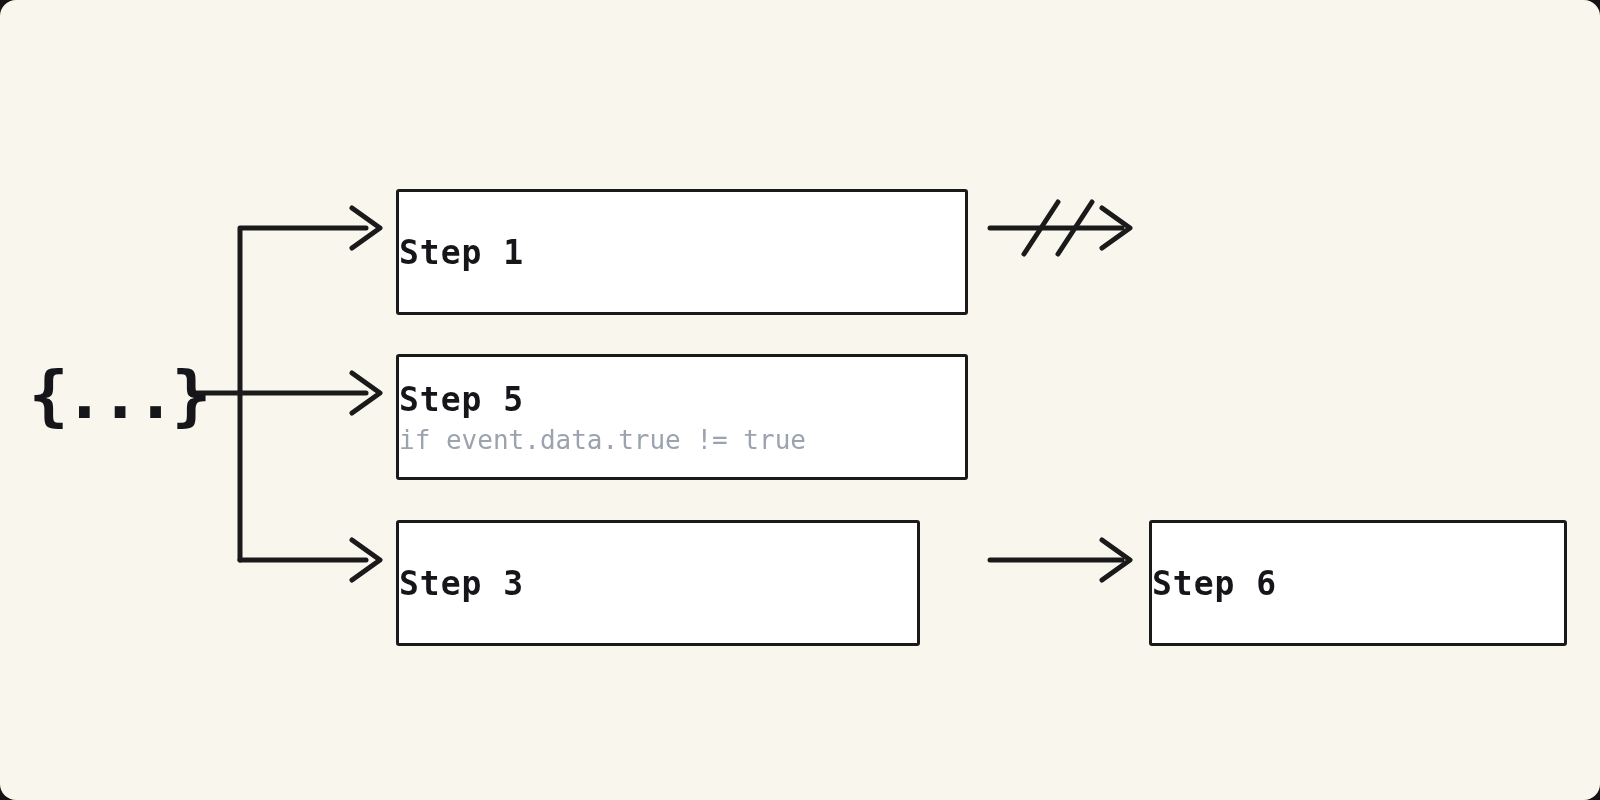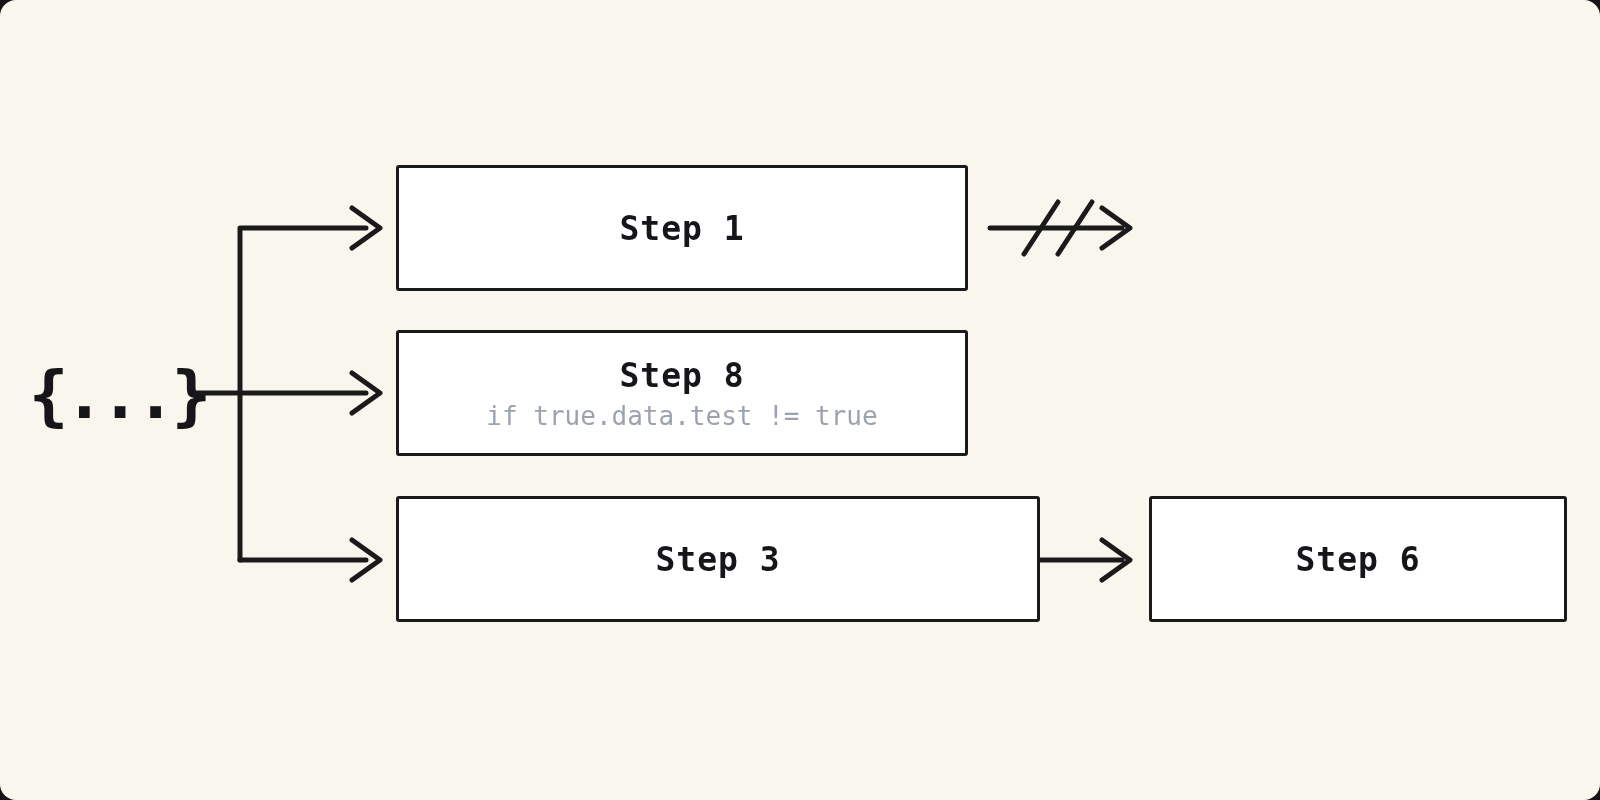--- a/index.html
+++ b/index.html
@@ -24,23 +24,23 @@
     height: 800px;
   }
   .node {
     position: absolute;
     box-sizing: border-box;
     background: #ffffff;
     border: 3px solid #1a1a1a;
     border-radius: 3px;
     display: flex;
     flex-direction: column;
-    align-items: center;
     justify-content: center;
     gap: 6px;
+    margin-top: 24px;
   }
   .node-label {
     font-weight: 700;
     font-size: 33px;
     color: #16161a;
     letter-spacing: 1px;
     white-space: nowrap;
   }
   .node-condition {
     font-size: 26px;
@@ -59,21 +59,21 @@
   }
   .trigger-label {
     font-weight: 700;
     font-size: 66px;
     color: #16161a;
     letter-spacing: -4px;
   }
   
   #node-step1 { left: 396px; top: 165px; width: 572px; height: 126px; }
   #node-step2 { left: 396px; top: 330px; width: 572px; height: 126px; }
-  #node-step3 { left: 396px; top: 496px; width: 644px; height: 126px; }
+  #node-step3 { left: 396px; top: 496px; width: 524px; height: 126px; }
   #node-step5 { left: 1149px; top: 165px; width: 350px; height: 126px; }
   #node-step6 { left: 1149px; top: 496px; width: 418px; height: 126px; }
 
   .stroke {
     fill: none;
     stroke: #1a1a1a;
     stroke-width: 5px;
     stroke-linecap: round;
     stroke-linejoin: round;
   }
@@ -106,22 +106,22 @@
 
   <div class="trigger">
     <span class="trigger-label">{...}</span>
   </div>
 
   <div class="node" id="node-step1">
     <span class="node-label">Step 1</span>
   </div>
 
   <div class="node" id="node-step2">
-    <span class="node-label">Step 8</span>
-    <span class="node-condition">if true.data.test != true</span>
+    <span class="node-label">Step 5</span>
+    <span class="node-condition">if event.data.true != true</span>
   </div>
 
   <div class="node" id="node-step3">
     <span class="node-label">Step 3</span>
   </div>
 
 
   <div class="node" id="node-step6">
     <span class="node-label">Step 6</span>
   </div>

